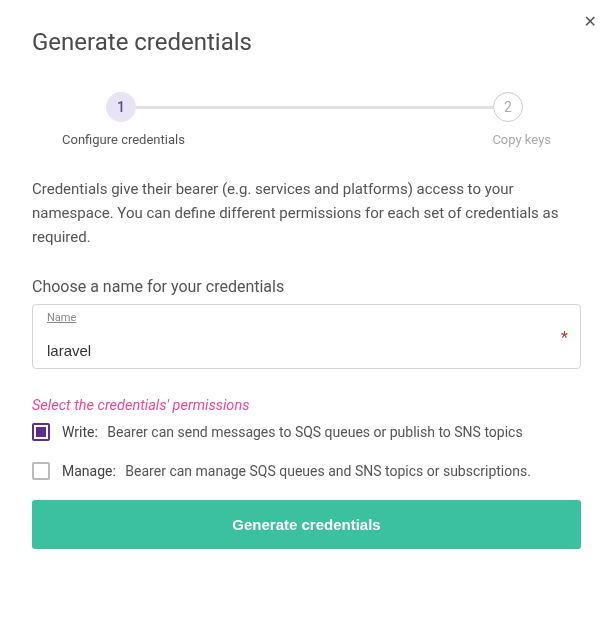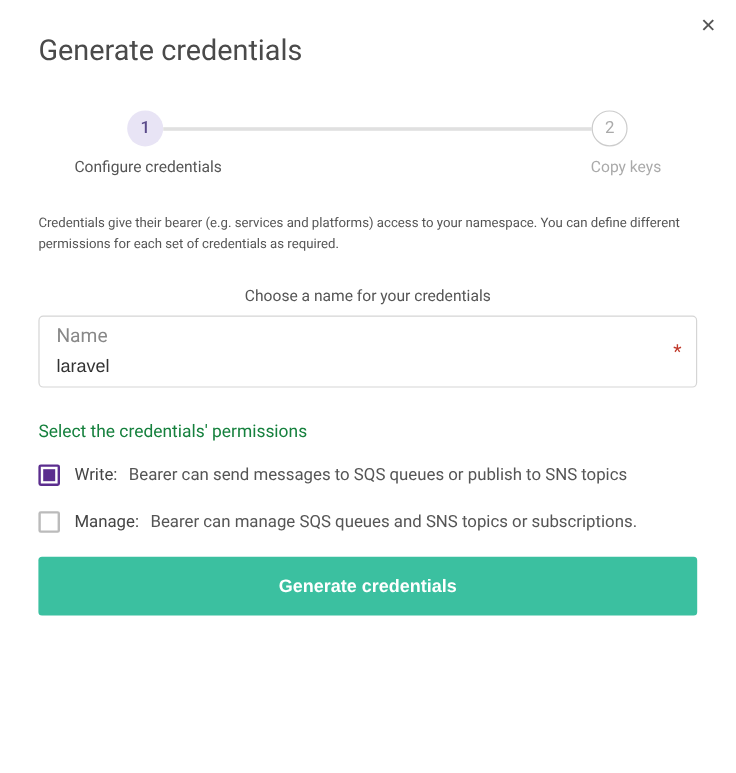--- a/index.html
+++ b/index.html
@@ -68,51 +68,51 @@
     .step-labels {
       display: flex;
       justify-content: space-between;
       font-size: 13px;
       margin-bottom: 30px;
       padding: 0 30px 0 30px;
     }
     .step-label-left { color: #555; text-align: center; }
     .step-label-right { color: #aaa; }
     .description {
-      font-size: 11px;
+      font-size: 15px;
       line-height: 1.6;
       color: #555;
       margin-bottom: 28px;
     }
     .section-label {
-      font-size: 13px;
+      font-size: 16px;
       color: #555;
       margin-bottom: 8px;
-      text-align: center;
     }
     .input-wrapper {
       border: 1px solid #d5d5d5;
       border-radius: 4px;
       padding: 6px 14px 8px 14px;
       position: relative;
       margin-bottom: 28px;
     }
     .input-floating-label {
-      font-size: 16px;
+      font-size: 11px;
       color: #888;
+      text-decoration: underline;
     }
     .input-field {
       width: 100%;
       border: none;
       outline: none;
       font-size: 15px;
       color: #333;
       background: transparent;
       padding: 0;
-      margin-top: 8px;
+      margin-top: 18px;
     }
     .required-star {
       position: absolute;
       right: 12px;
       top: 50%;
       transform: translateY(-50%);
       color: #c0392b;
       font-size: 16px;
     }
     .perm-row {
@@ -158,22 +158,23 @@
       color: #fff;
       border: none;
       padding: 16px;
       font-size: 15px;
       font-weight: 600;
       border-radius: 3px;
       cursor: pointer;
     }
     .perms-section-label{
       font-size: 14.5px;
-      color: #15803d;
-      margin-bottom: 18px;
+      color: #ec4899;
+      margin-bottom: 8px;
+      font-style: italic;
     }
   </style>
 </head>
 <body>
 
 <div class="modal">
   <button class="close-btn">
     <span>✕</span>
   </button>
 

